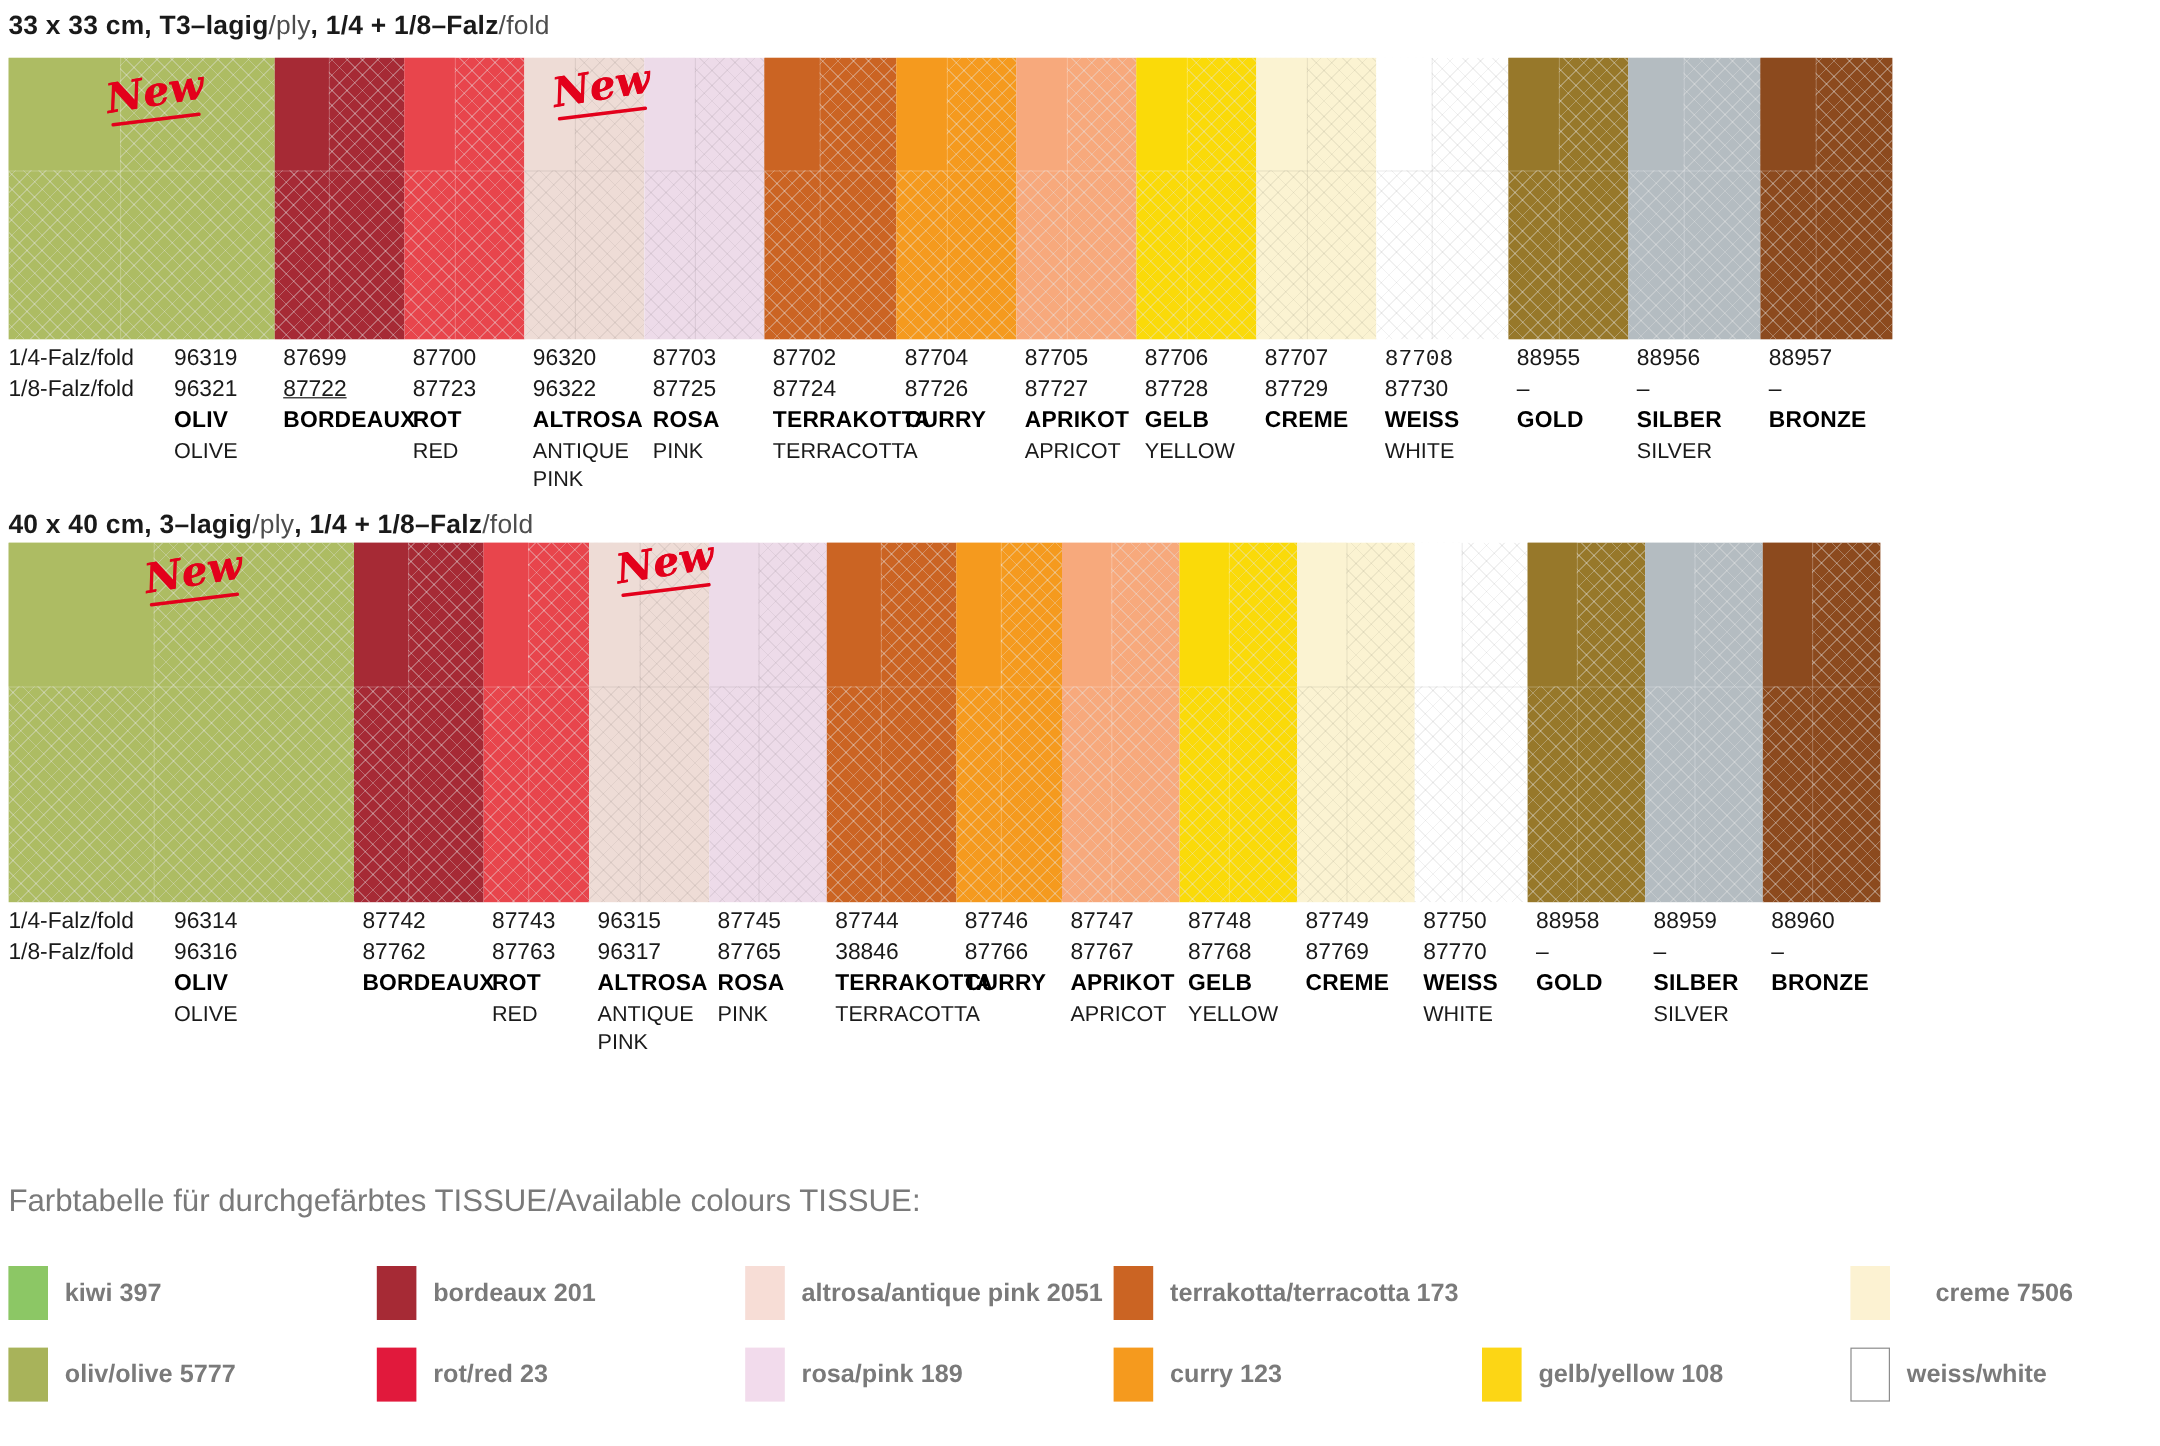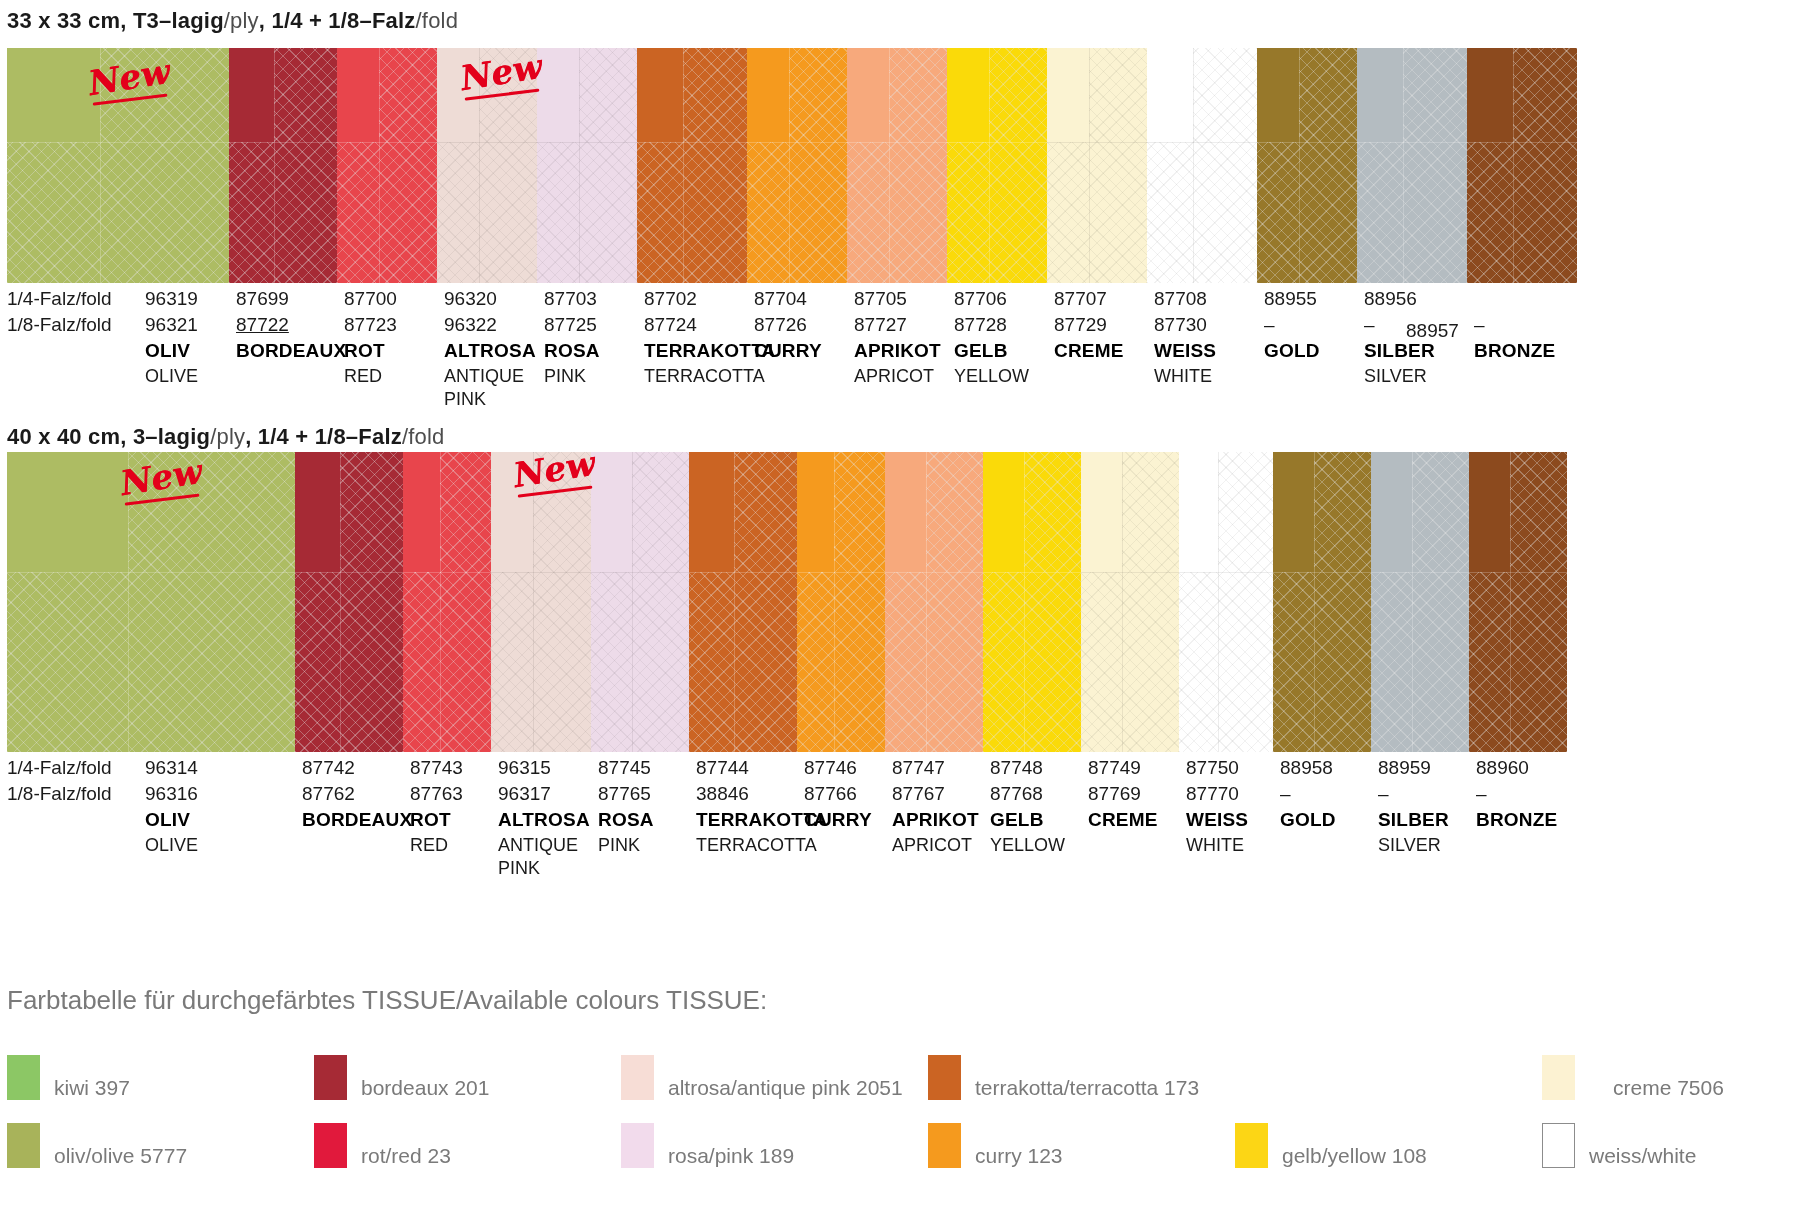--- a/index.html
+++ b/index.html
@@ -76,21 +76,21 @@
   .code { font-size: 19px; color: #1a1a1a; }
   .name-de { font-size: 19px; font-weight: 700; color: #000000; letter-spacing: .2px; }
   .name-en { font-size: 18px; color: #1a1a1a; }
   .name-en div { line-height: 1.28; }
 
   
   .legend-title {
     font-size: 26px; color: #7a7a7a; font-weight: 400;
   }
   .legend-grid { position: relative; }
-  .legend-item { position: absolute; display: flex; align-items: flex-end; }
+  .legend-item { position: absolute; display: flex; align-items: center; font-weight: bold; }
   .legend-chip {
     width: 33px; height: 45px; flex: 0 0 auto;
     margin-right: 14px;
   }
   .legend-chip.outlined { border: 1px solid #8c8c8c; background: #fff; }
   .legend-label { font-size: 21px; color: #7a7a7a; white-space: nowrap; }
 </style>
 </head>
 <body>
 
@@ -239,36 +239,36 @@
         </div>
         <div class="cell code" style="left: 954px; top: 0px;">87706</div>
         <div class="cell code" style="left: 954px; top: 26px;">87728</div>
         <div class="cell name-de" style="left: 954px; top: 52px;">GELB</div>
         <div class="cell name-en" style="left: 954px; top: 77px;">
           <div>YELLOW</div>
         </div>
         <div class="cell code" style="left: 1054px; top: 0px;">87707</div>
         <div class="cell code" style="left: 1054px; top: 26px;">87729</div>
         <div class="cell name-de" style="left: 1054px; top: 52px;">CREME</div>
-        <div class="cell code" style="left: 1154px; top: 0px;">87708</div>
+        <div class="cell code" style="left: 1154px; top: 0px; font-family: Liberation Mono, monospace;">87708</div>
         <div class="cell code" style="left: 1154px; top: 26px;">87730</div>
         <div class="cell name-de" style="left: 1154px; top: 52px;">WEISS</div>
         <div class="cell name-en" style="left: 1154px; top: 77px;">
           <div>WHITE</div>
         </div>
         <div class="cell code" style="left: 1264px; top: 0px;">88955</div>
         <div class="cell code" style="left: 1264px; top: 26px;">–</div>
         <div class="cell name-de" style="left: 1264px; top: 52px;">GOLD</div>
         <div class="cell code" style="left: 1364px; top: 0px;">88956</div>
         <div class="cell code" style="left: 1364px; top: 26px;">–</div>
         <div class="cell name-de" style="left: 1364px; top: 52px;">SILBER</div>
         <div class="cell name-en" style="left: 1364px; top: 77px;">
           <div>SILVER</div>
         </div>
-        <div class="cell code" style="left: 1406px; top: 0px; margin-top: 32px;">88957</div>
+        <div class="cell code" style="left: 1474px; top: 0px;">88957</div>
         <div class="cell code" style="left: 1474px; top: 26px;">–</div>
         <div class="cell name-de" style="left: 1474px; top: 52px;">BRONZE</div>
       </div>
   </div>
 
   <div>
     <div class="section-title" style="position:absolute;left:7px;top:424px;">
       <span>40 x 40 cm, 3–lagig</span><span class="light">/ply</span><span>, 1/4 + 1/8–Falz</span><span class="light">/fold</span>
     </div>
 

